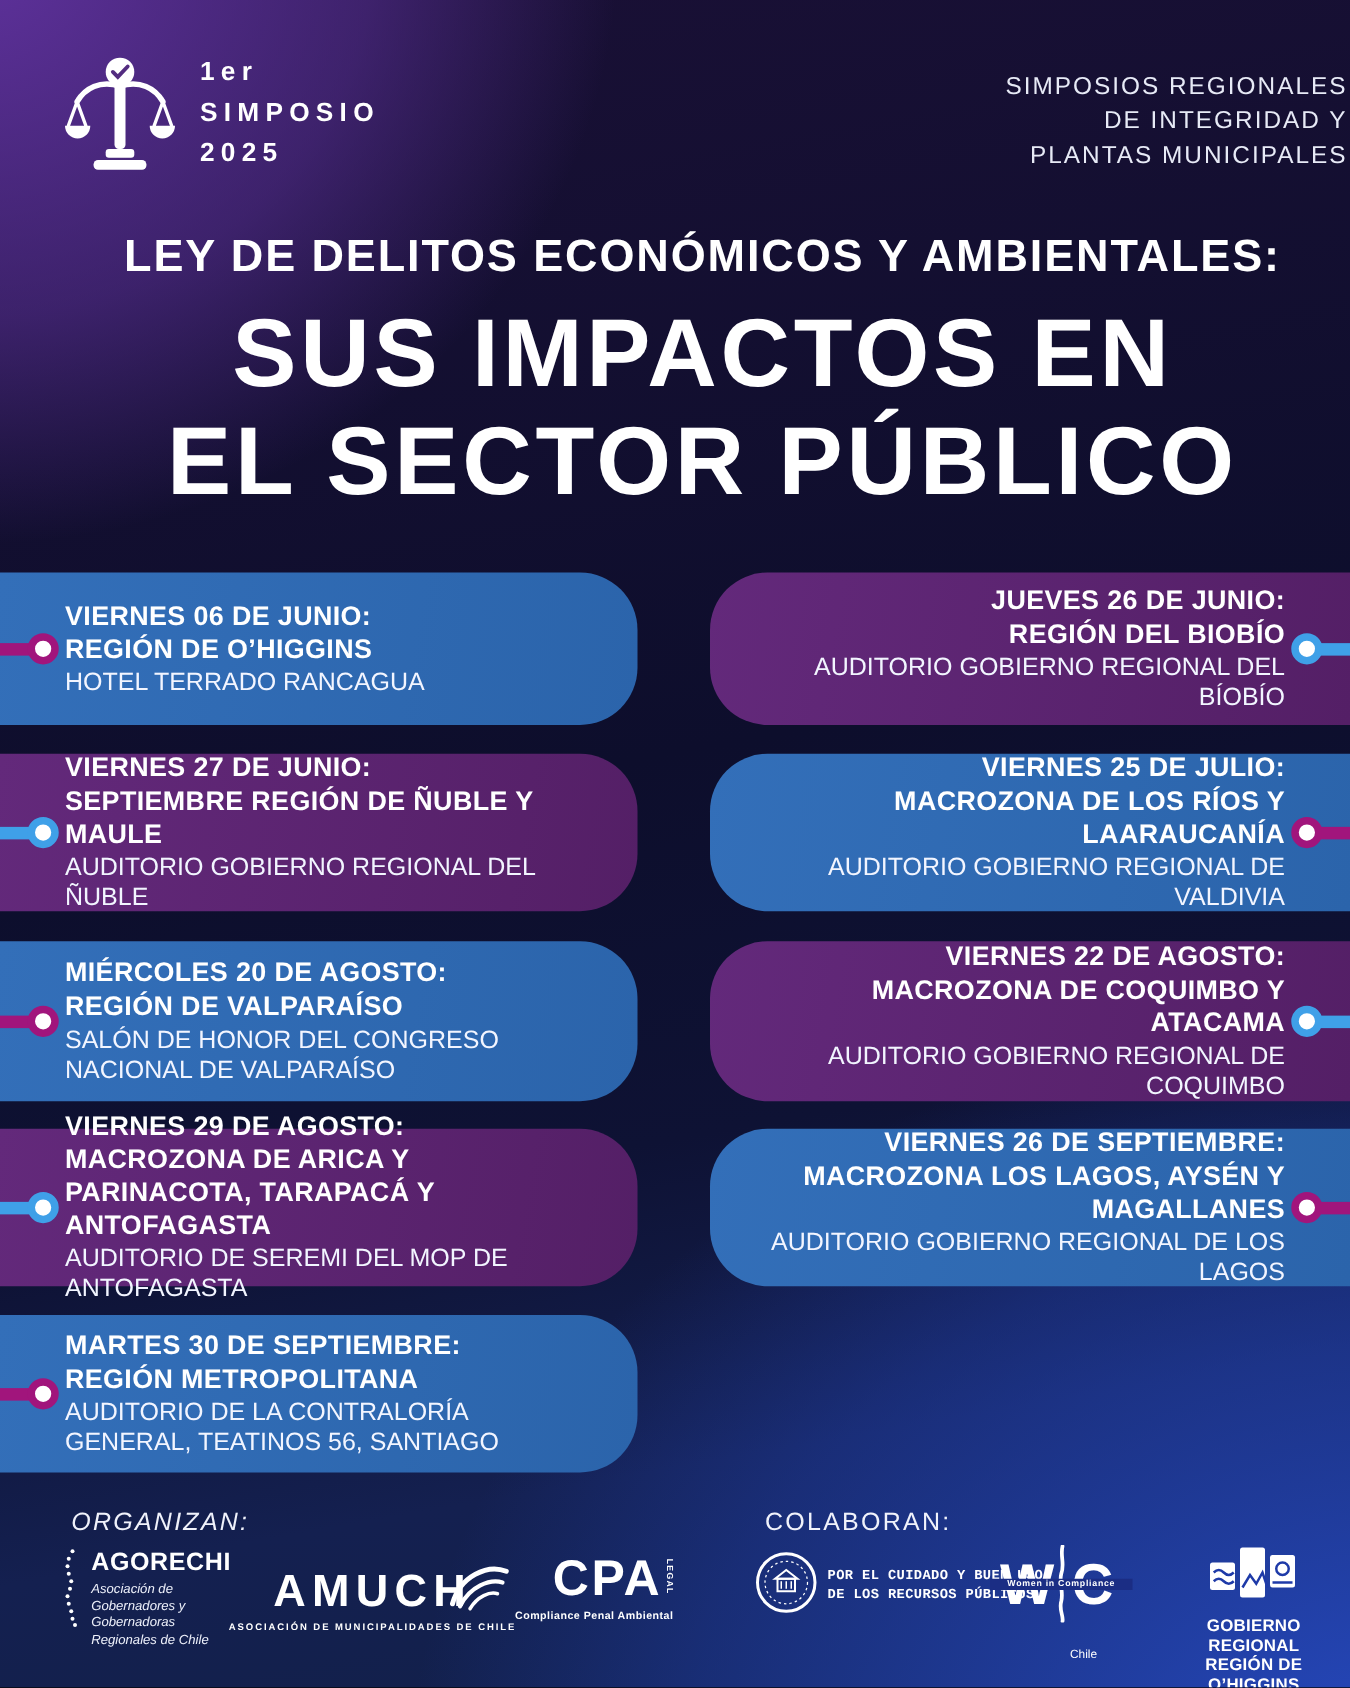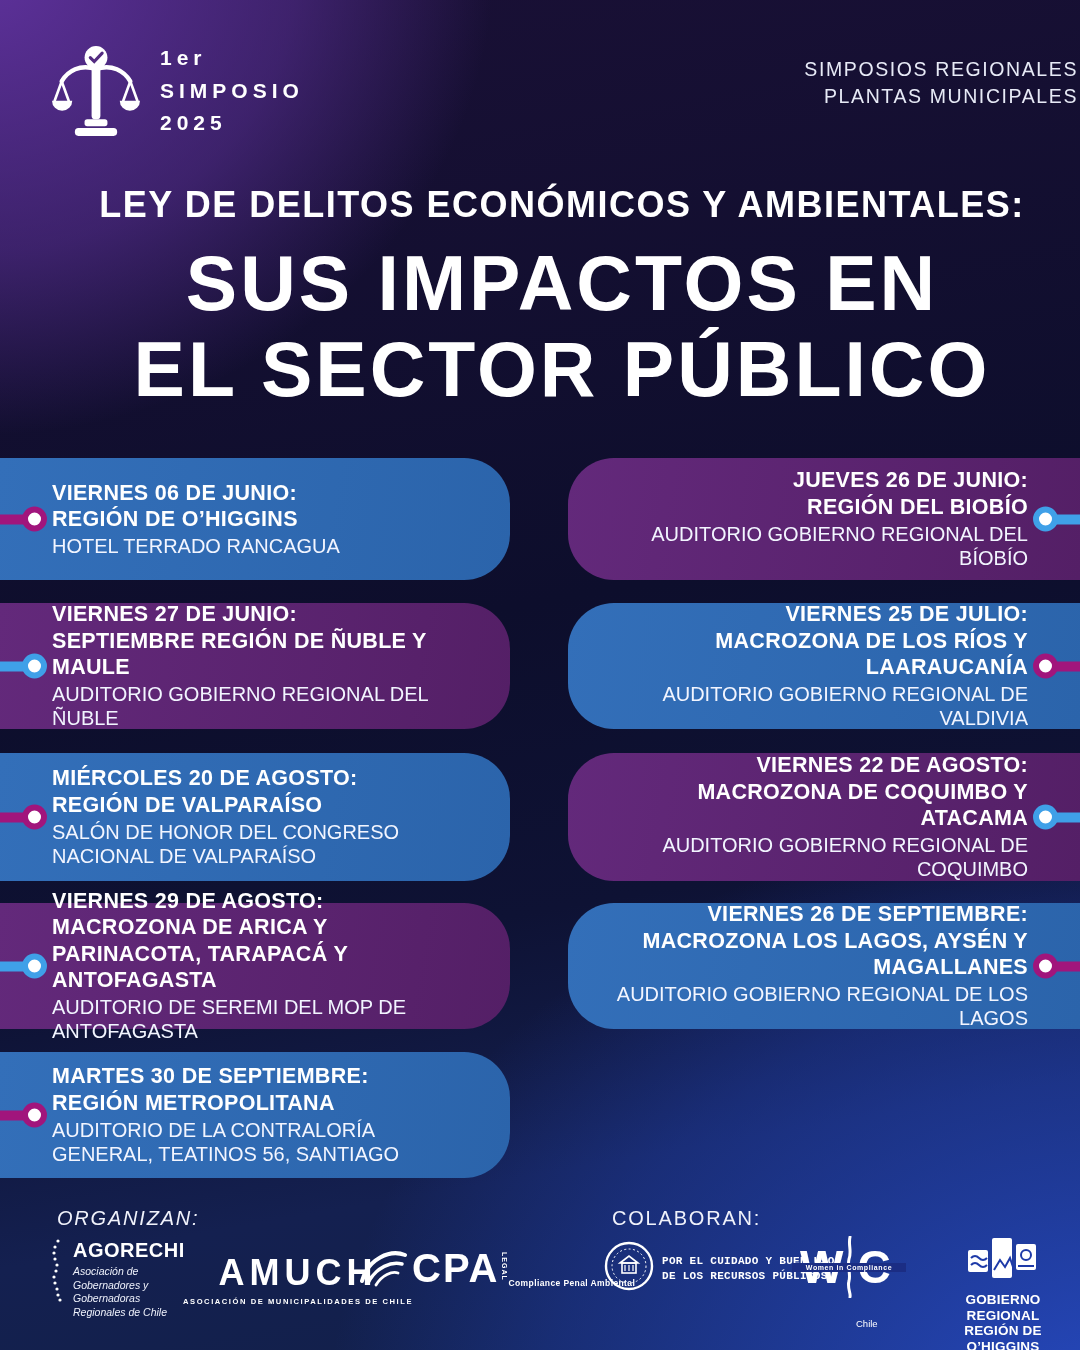--- a/index.html
+++ b/index.html
@@ -41,21 +41,21 @@
   .foot-label{position:absolute;font-size:20px;letter-spacing:1.8px;font-weight:400;color:#f0f2fb;}
   .lbl-org{left:57px;top:1207px;font-style:italic;}
   .lbl-col{left:612px;top:1207px;}
   .agorechi{position:absolute;left:50px;top:1239px;display:flex;gap:9px;}
   .agorechi-name{font-size:20px;font-weight:700;letter-spacing:0.5px;}
   .agorechi-tag{font-size:10.5px;font-style:italic;line-height:1.3;margin-top:3px;color:#eef1fb;}
   .amuch{position:absolute;left:183px;top:1252px;text-align:center;}
   .amuch-name{font-size:36px;font-weight:700;letter-spacing:5px;}
   .amuch-sub{font-size:7.6px;font-weight:700;letter-spacing:1.55px;margin-top:3px;}
   .cpa{position:absolute;left:358px;top:1243px;display:flex;align-items:center;gap:4px;}
-  .cpa-col{display:flex;flex-direction:row;align-items:flex-end;}
+  .cpa-col{display:flex;flex-direction:column;align-items:flex-end;}
   .cpa-row{display:flex;align-items:flex-start;}
   .cpa-name{font-size:40px;font-weight:700;letter-spacing:2px;line-height:1;}
   .cpa-legal{font-size:7px;font-weight:700;letter-spacing:1px;writing-mode:vertical-rl;margin:4px 0 0 2px;}
   .cpa-sub{font-size:8.5px;font-weight:700;letter-spacing:0.4px;margin-top:4px;}
   .seal{position:absolute;left:604px;top:1241px;}
   .contraloria-text{position:absolute;left:662px;top:1254px;font-size:11px;font-weight:700;line-height:1.35;letter-spacing:0.3px;font-family:Liberation Mono, monospace;}
   .wic{position:absolute;left:800px;top:1236px;width:110px;height:74px;}
   .wic-row{display:flex;align-items:center;line-height:1;}
   .wic-letter{font-size:46px;font-weight:700;}
   .wic-band{position:absolute;left:-8px;right:4px;top:27px;background:#1b2d84;font-size:7px;
@@ -88,20 +88,21 @@
     </svg>
     <div class="badge-text">
       <div>1er</div>
       <div>SIMPOSIO</div>
       <div>2025</div>
     </div>
   </div>
 
   <div class="series">
     <div>SIMPOSIOS REGIONALES</div>
+    <div>DE INTEGRIDAD Y</div>
     <div>PLANTAS MUNICIPALES</div>
   </div>
 
   <div class="titles">
     <div class="kicker">LEY DE DELITOS ECONÓMICOS Y AMBIENTALES:</div>
     <div class="big">SUS IMPACTOS EN</div>
     <div class="big" style="margin-top:0;">EL SECTOR PÚBLICO</div>
   </div>
 
   <div class="card left blue" style="top:458px;height:122px;">

